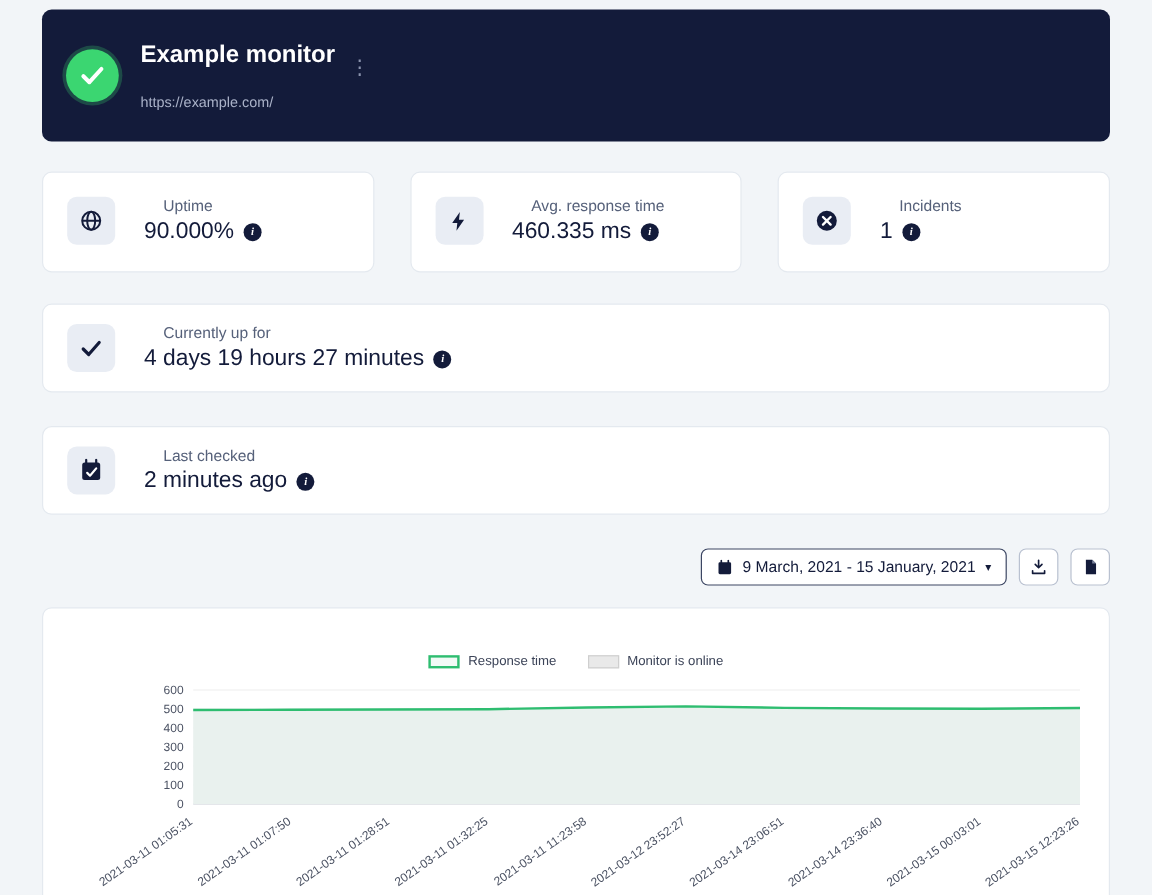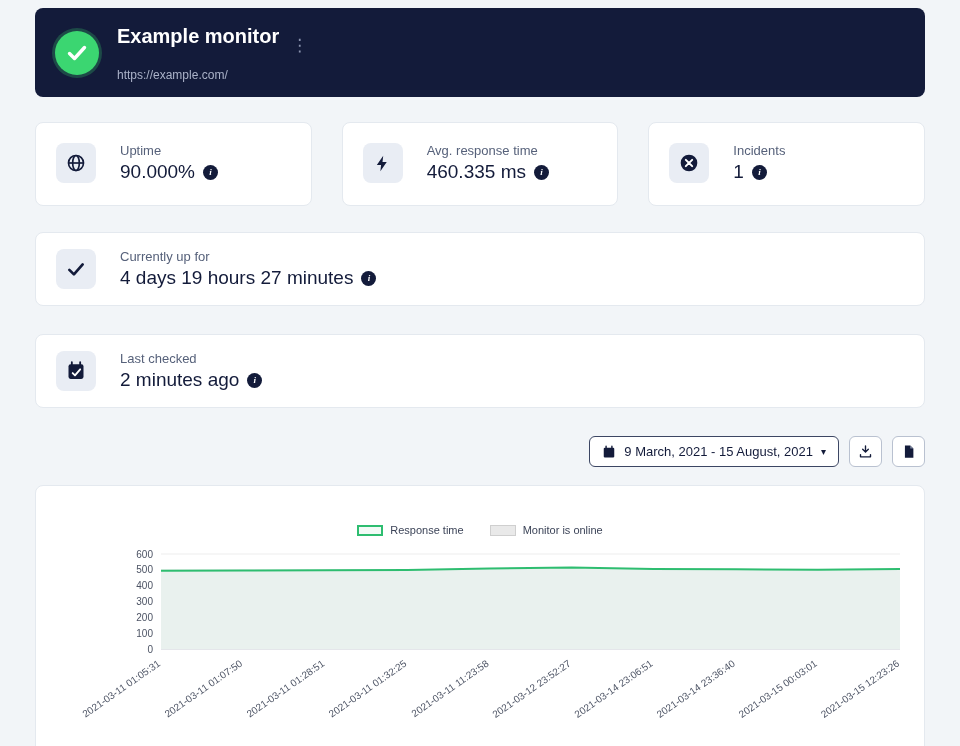--- a/index.html
+++ b/index.html
@@ -6,21 +6,21 @@
   html,body { width:960px; height:746px; overflow:hidden; }
   body {
     font-family:"Liberation Sans", sans-serif;
     background:#f2f5f8;
     color:#1a2139;
   }
   .page { width:960px; height:746px; padding:8px 35px 0 35px; }
 
   
   .monitor-header {
-    background:#131b3a; border-radius:8px; height:89px;
+    background:#131b3a; border-radius:8px; height:110px;
     display:flex; align-items:center; padding:0 20px; gap:18px;
   }
   .status-circle {
     width:44px; height:44px; border-radius:50%; background:#3bd671;
     display:flex; align-items:center; justify-content:center; flex:0 0 44px;
     box-shadow:0 0 0 3px rgba(59,214,113,.25);
   }
   .header-text h1 { color:#fff; font-size:20px; font-weight:bold; line-height:1.2; }
   .header-url { color:#aab2c8; font-size:12px; margin-top:20px; }
   .kebab { color:#8a93ad; font-size:17px; line-height:1; cursor:pointer; align-self:center; margin-top:-14px; margin-left:-6px; }
@@ -30,21 +30,21 @@
   .stats-row.row2 { gap:28px; margin-top:26px;flex-direction:column; }
   .stat-card {
     flex:1; background:#fff; border:1px solid #e4e9ef; border-radius:8px;
     padding:20px; display:flex; gap:24px; align-items:flex-start; min-height:84px;
   }
   .stats-row.row2 .stat-card { min-height:74px; padding:16px 20px; }
   .stat-icon {
     width:40px; height:40px; border-radius:8px; background:#e9edf4;
     display:flex; align-items:center; justify-content:center; flex:0 0 40px;
   }
-  .stat-label { font-size:13px; color:#56617a; }
+  .stat-label { font-size:13px; color:#56617a;margin-left:16px; }
   .stat-value-row { display:flex; align-items:center; gap:8px; margin-top:3px; }
   .stat-value { font-size:19px; font-weight:normal; color:#131b3a; }
   .info-icon {
     width:15px; height:15px; border-radius:50%; background:#131b3a; color:#fff;
     font-size:9px; font-weight:bold; font-family:"Liberation Serif", serif; font-style:italic;
     display:inline-flex; align-items:center; justify-content:center; cursor:pointer;
   }
 
   
   .toolbar { display:flex; justify-content:flex-end; gap:10px; margin-top:28px; }
@@ -190,21 +190,21 @@
   </div>
 
   <div class="toolbar">
     <button class="date-range-btn">
       <span style="display:flex;">
         <svg width="14" height="14" viewBox="0 0 24 24">
             <path d="M7 2 v4 M17 2 v4" stroke="#131b3a" stroke-width="2.4" stroke-linecap="round"></path>
             <rect x="3" y="4.5" width="18" height="17" rx="2" fill="#131b3a"></rect>
           </svg>
       </span>
-      <span>9 March, 2021 - 15 August, 2021</span>
+      <span>9 March, 2021 - 15 January, 2021</span>
       <span class="caret">▾</span>
     </button>
     <button class="icon-btn">
       <svg width="15" height="15" viewBox="0 0 24 24" fill="none" stroke="#131b3a" stroke-width="2.2" stroke-linecap="round" stroke-linejoin="round">
           <path d="M12 3 v10 m0 0 l-4.5-4.5 M12 13 l4.5-4.5"></path>
           <path d="M4 17 v3.5 h16 V17"></path>
         </svg>
     </button>
     <button class="icon-btn">
       <svg width="14" height="15" viewBox="0 0 24 24">

